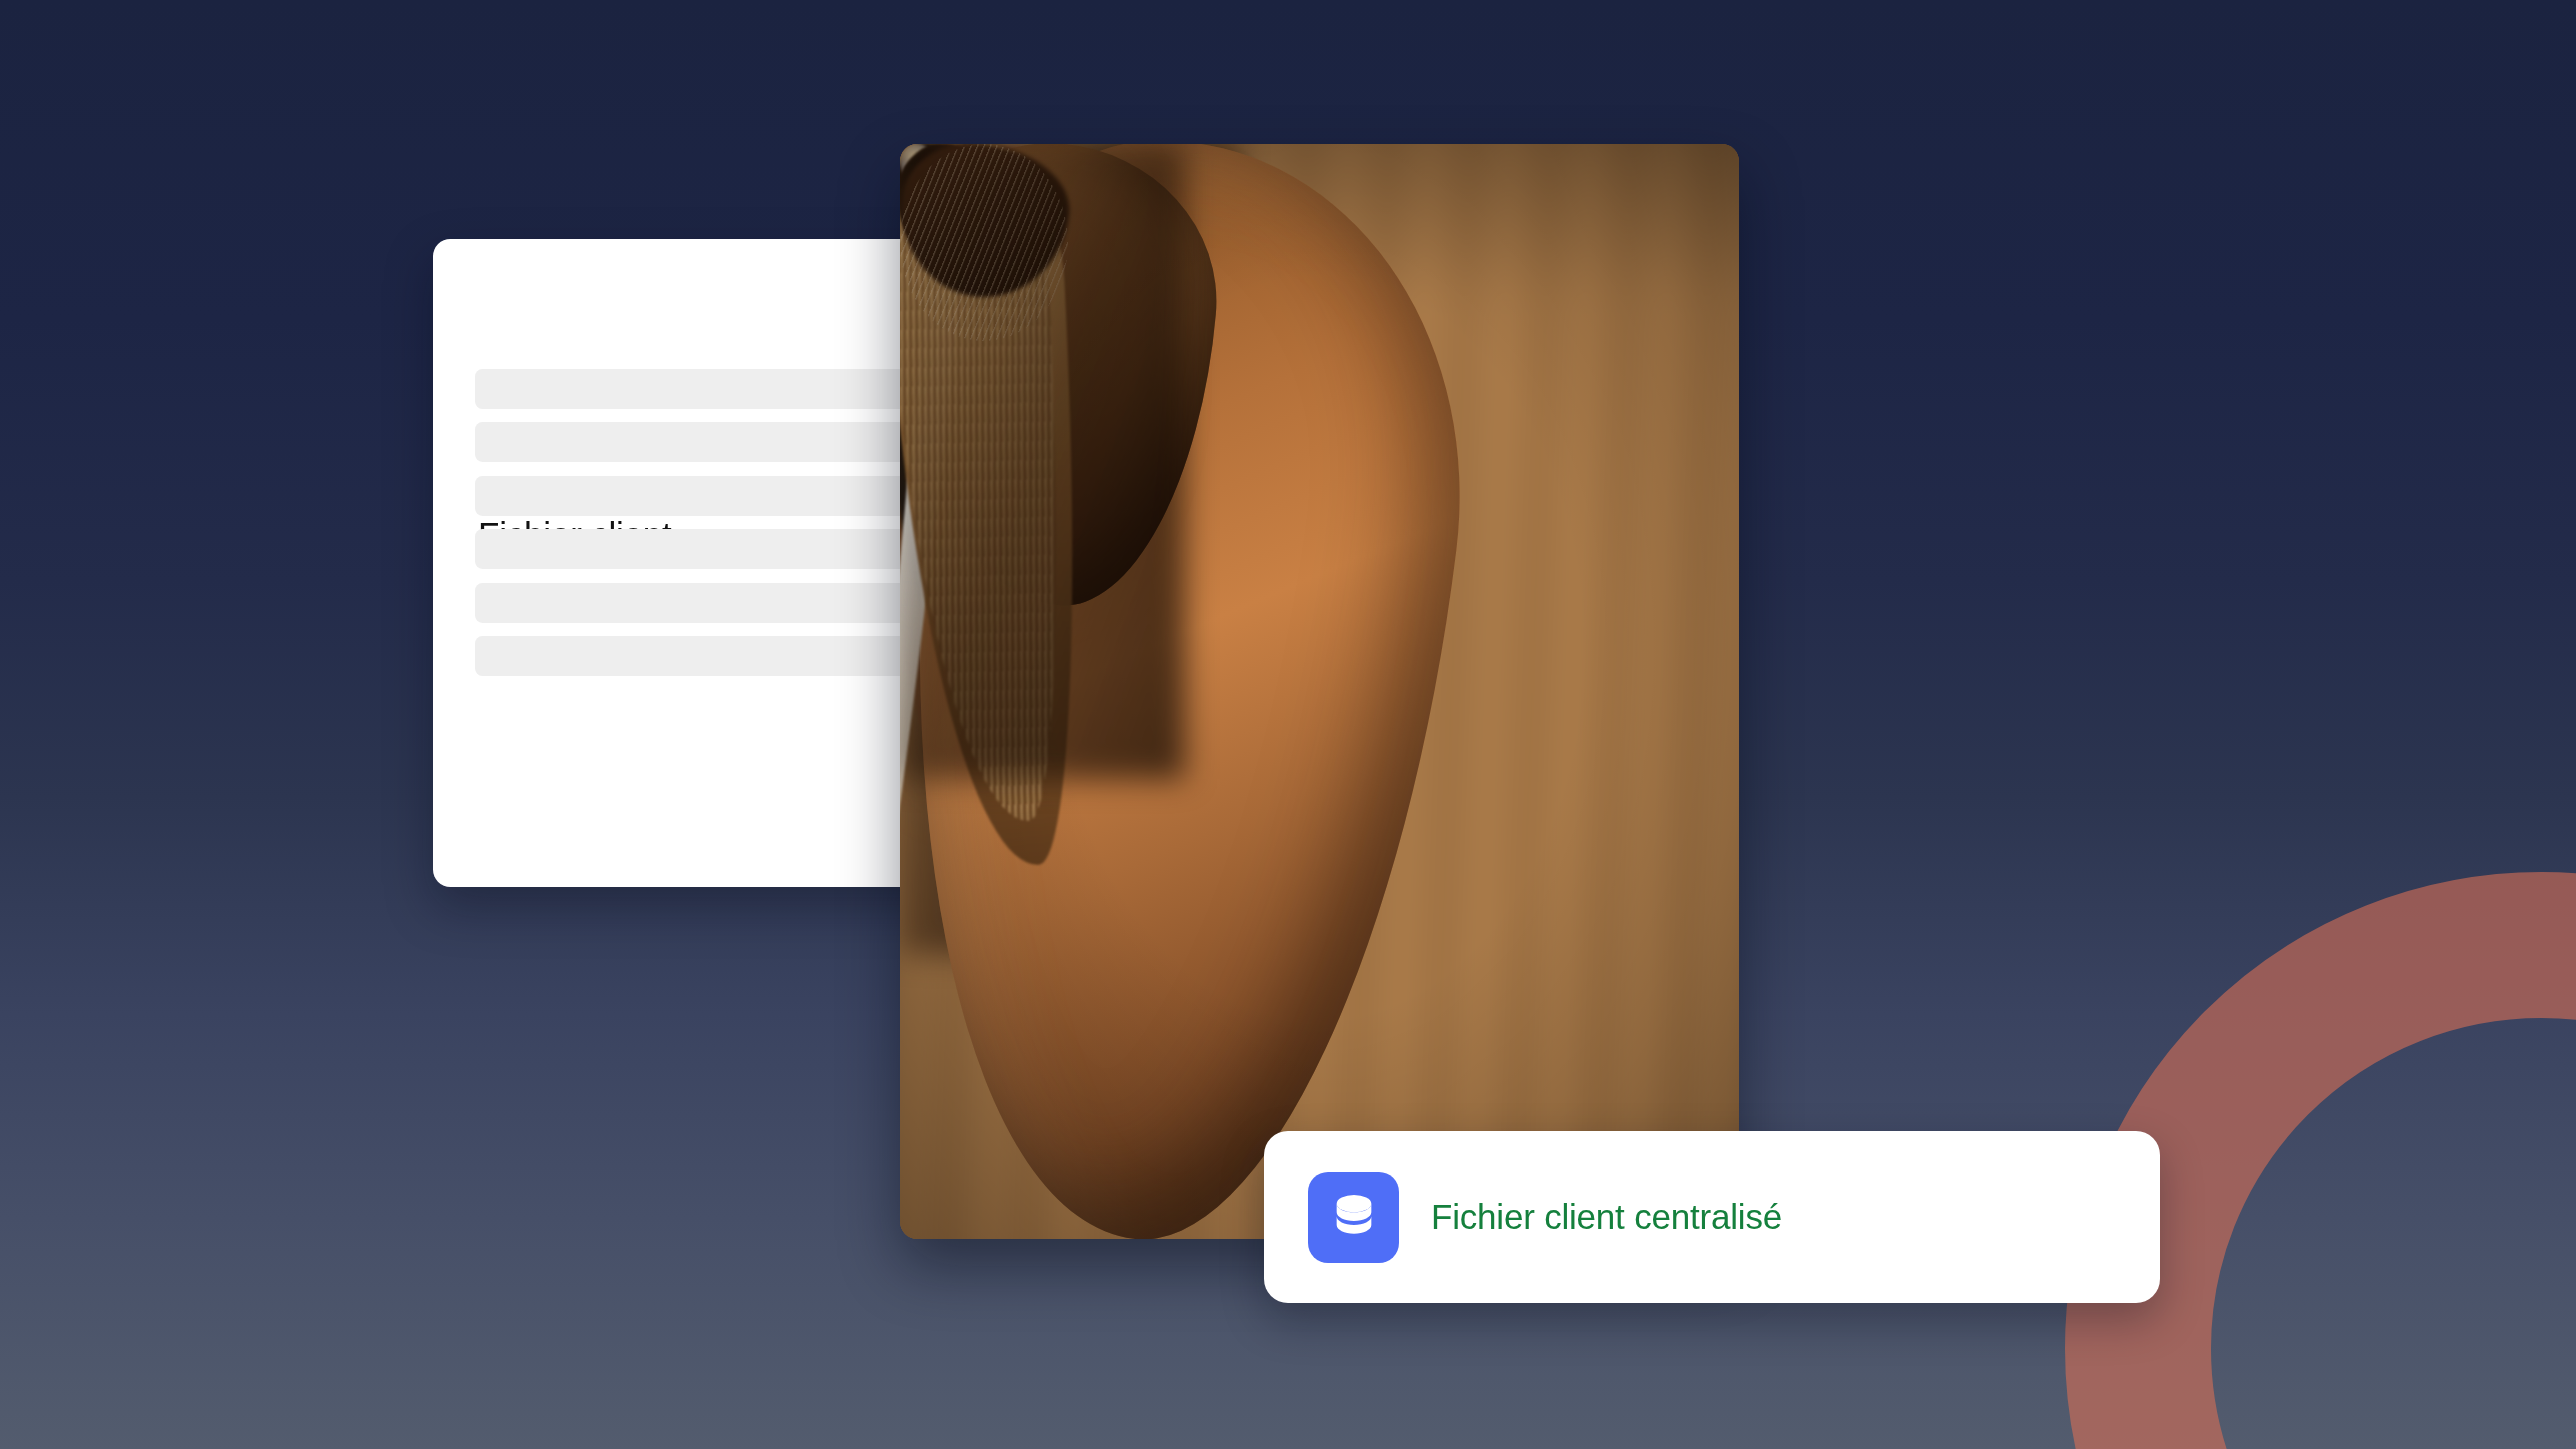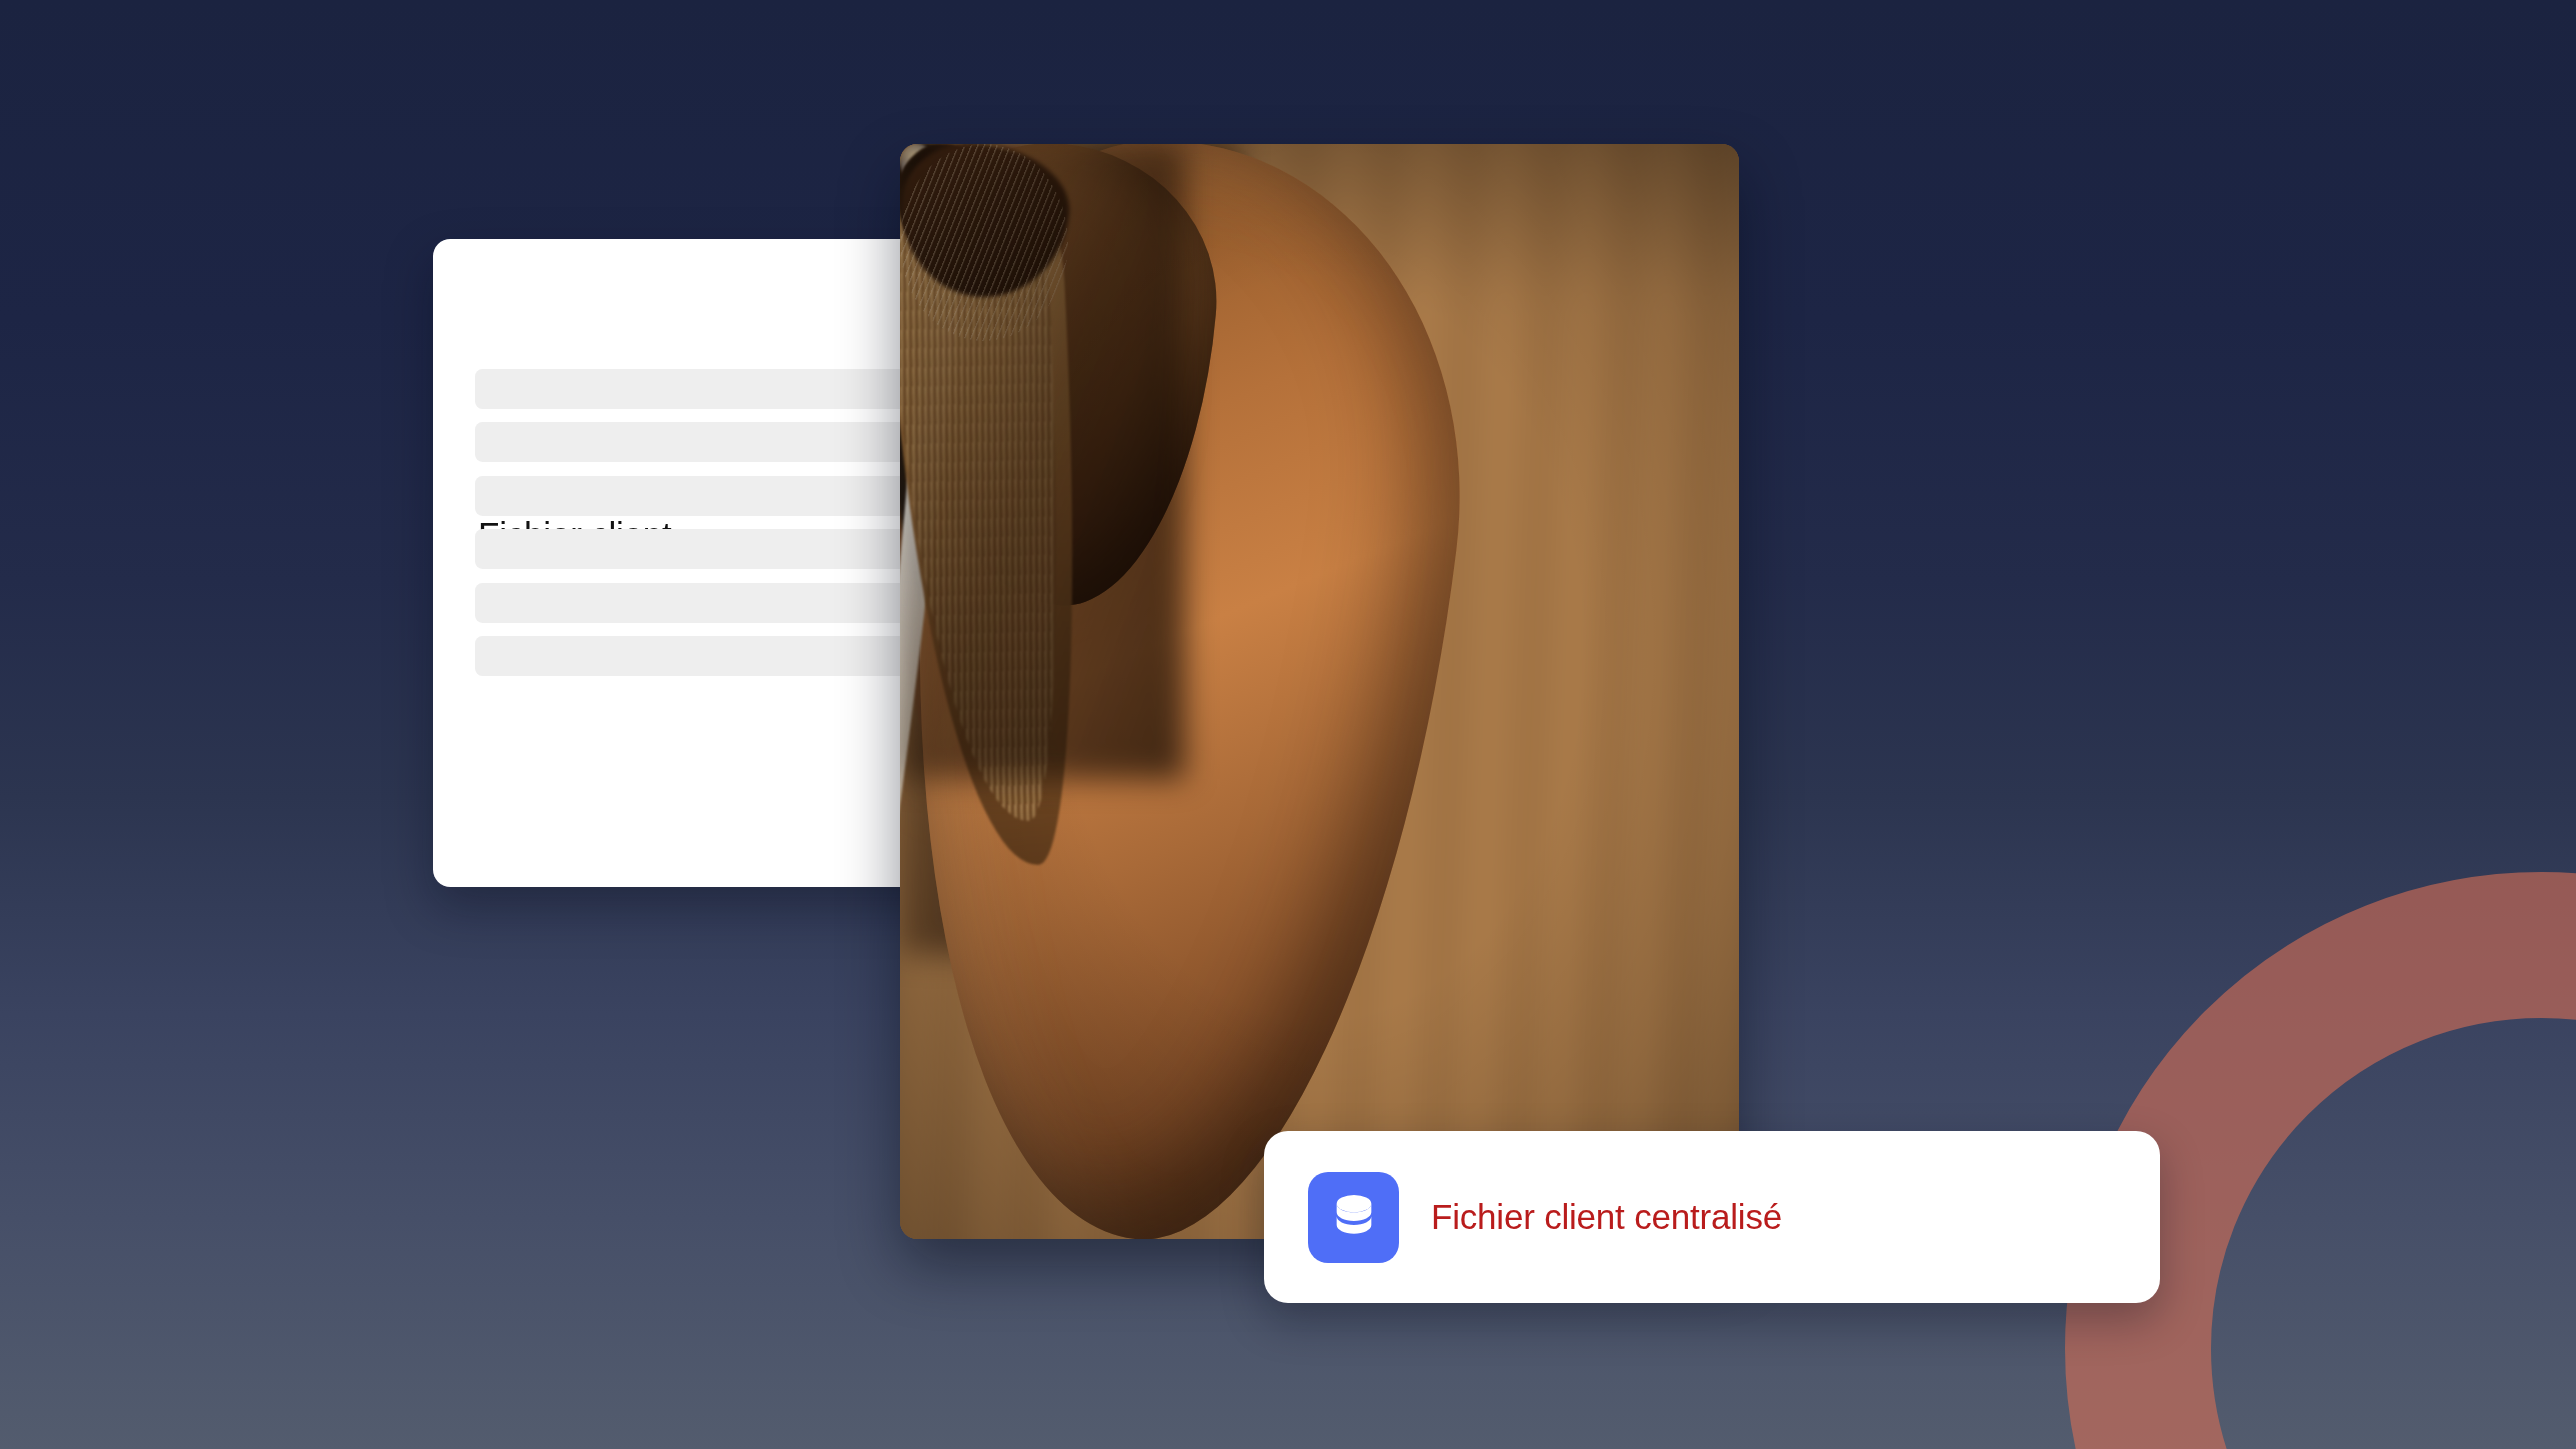--- a/index.html
+++ b/index.html
@@ -333,21 +333,21 @@
     border-radius: 20px;
     display: flex;
     align-items: center;
     justify-content: center;
   }
   #database-icon-tile svg { display: block; }
   #pill-label {
     margin-left: 32px;
     font-size: 35px;
     line-height: 42px;
-    color: #b91c1c;
+    color: #15803d;
     letter-spacing: -0.2px;
     white-space: nowrap;
   }
 </style>
 </head>
 <body>
 
 <div id="stage">
 
   <div class="ring" id="ring-terracotta"></div>

